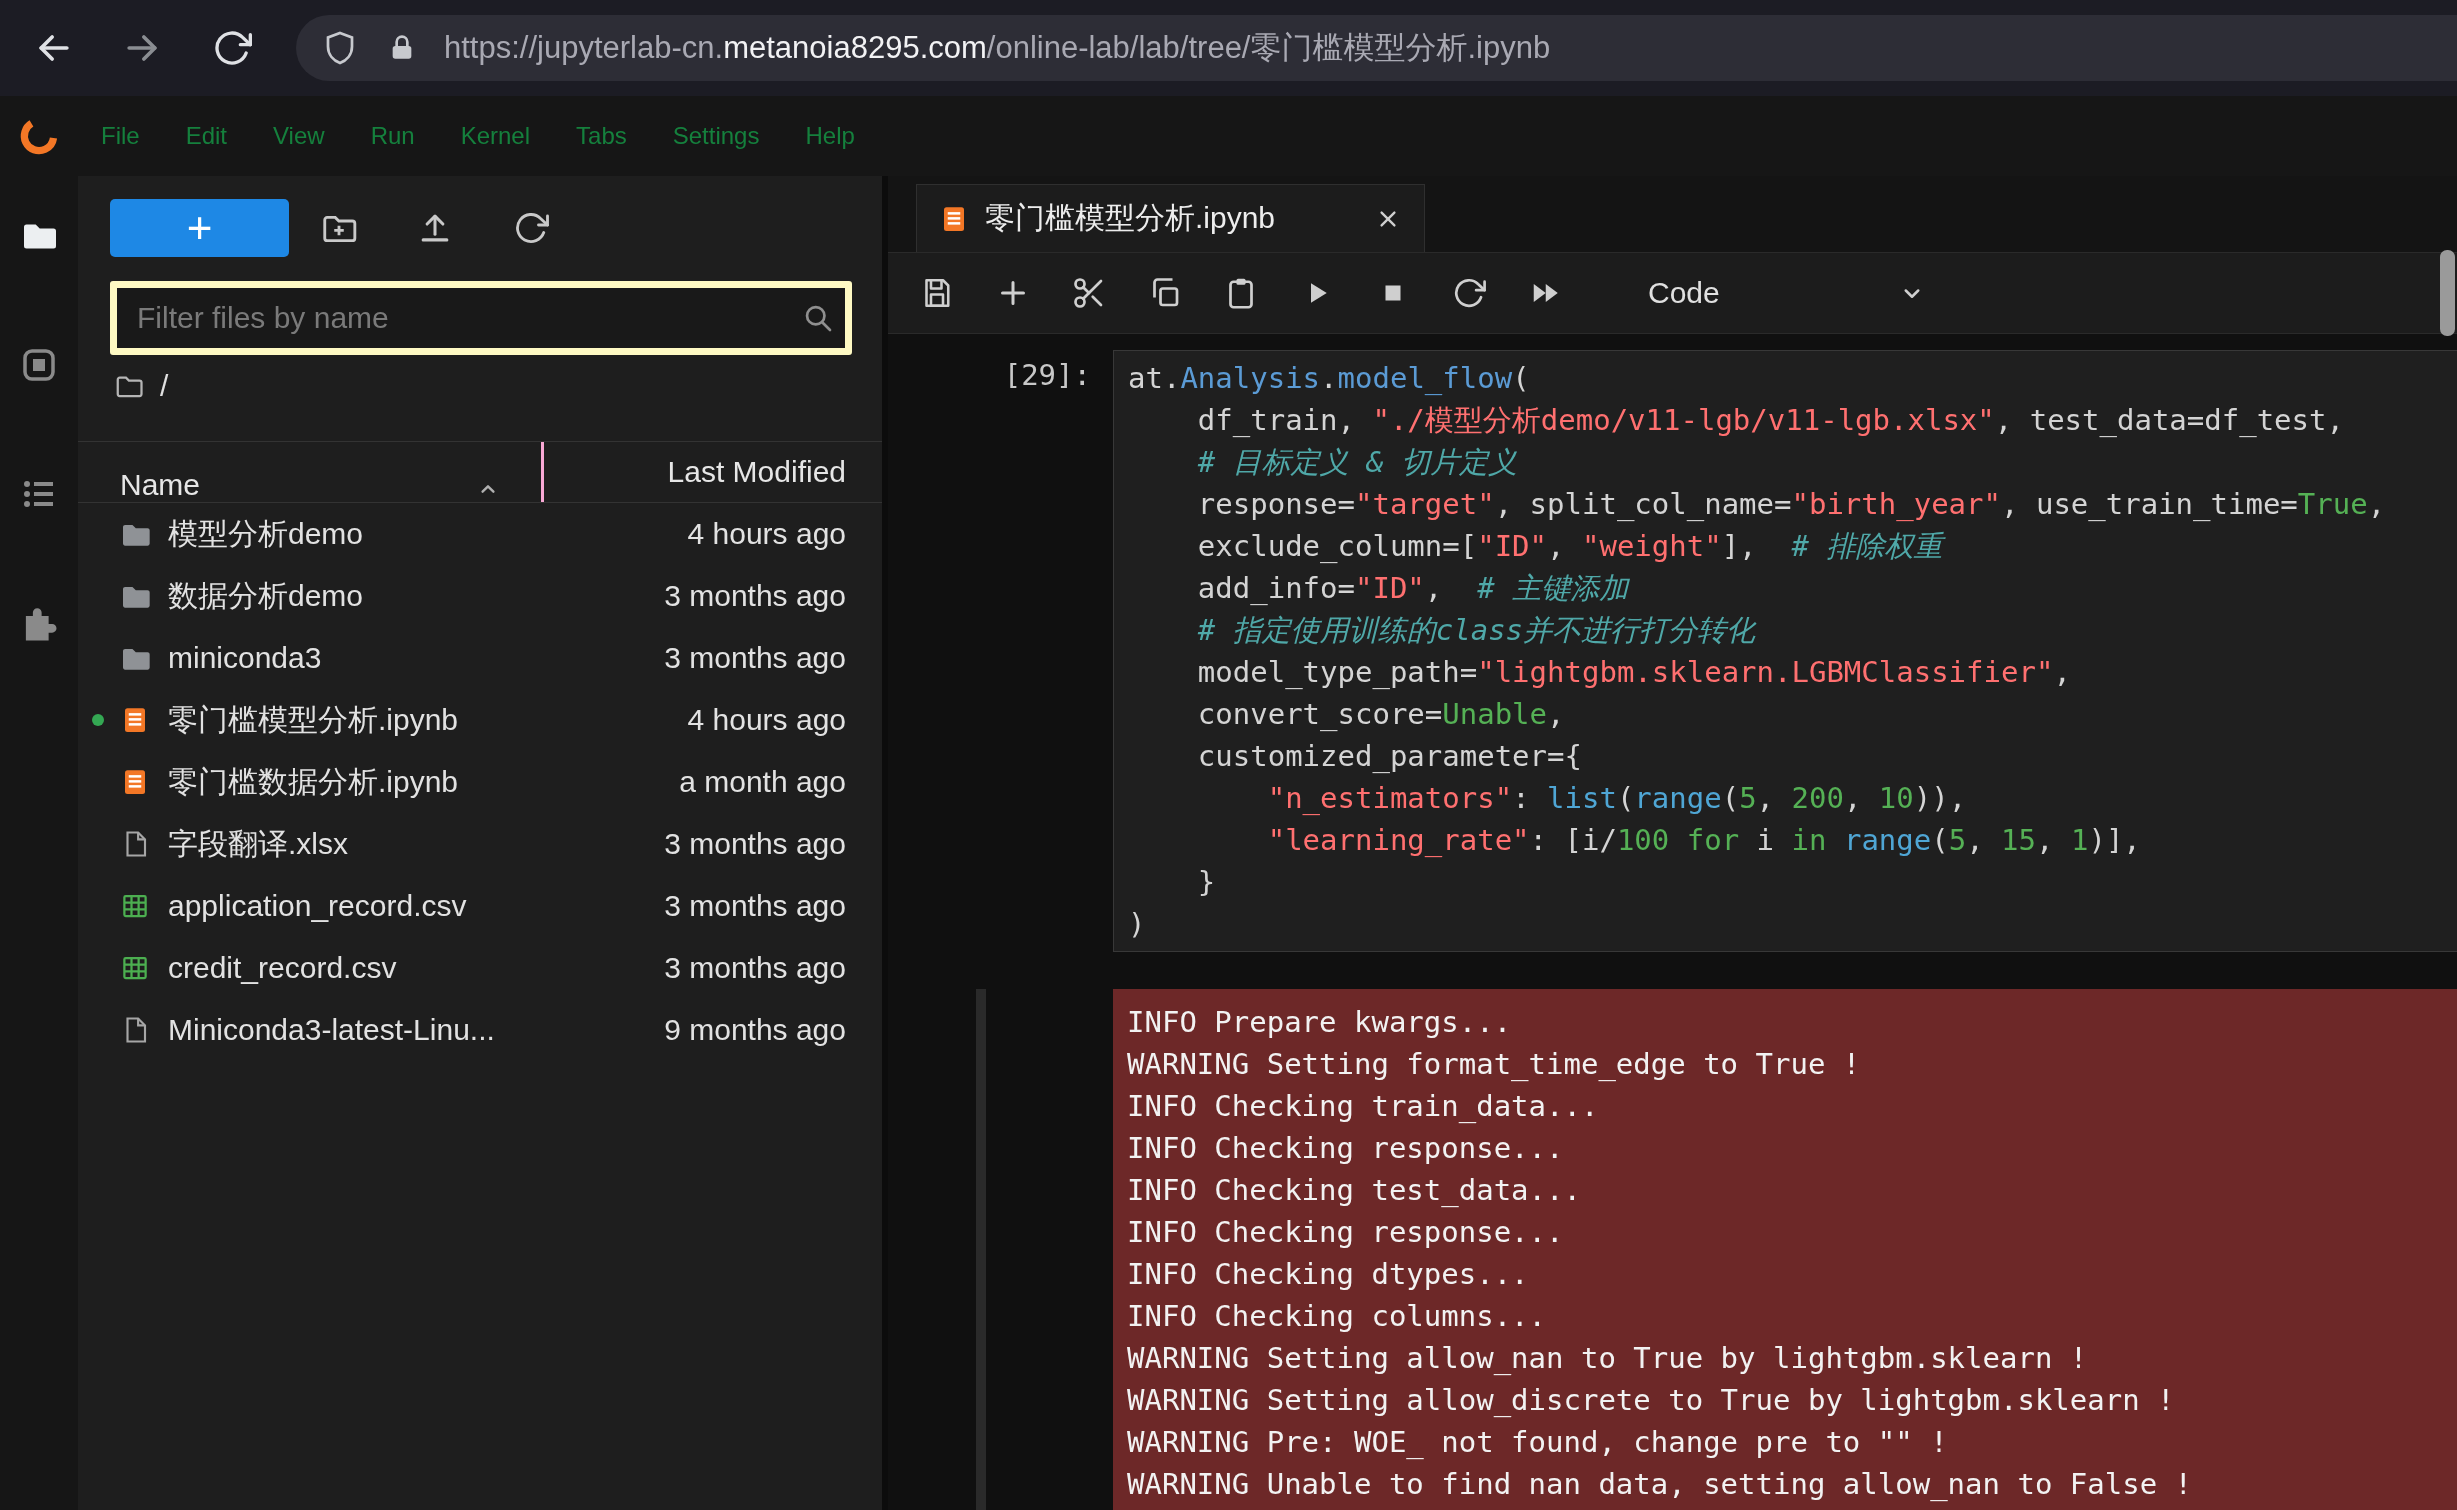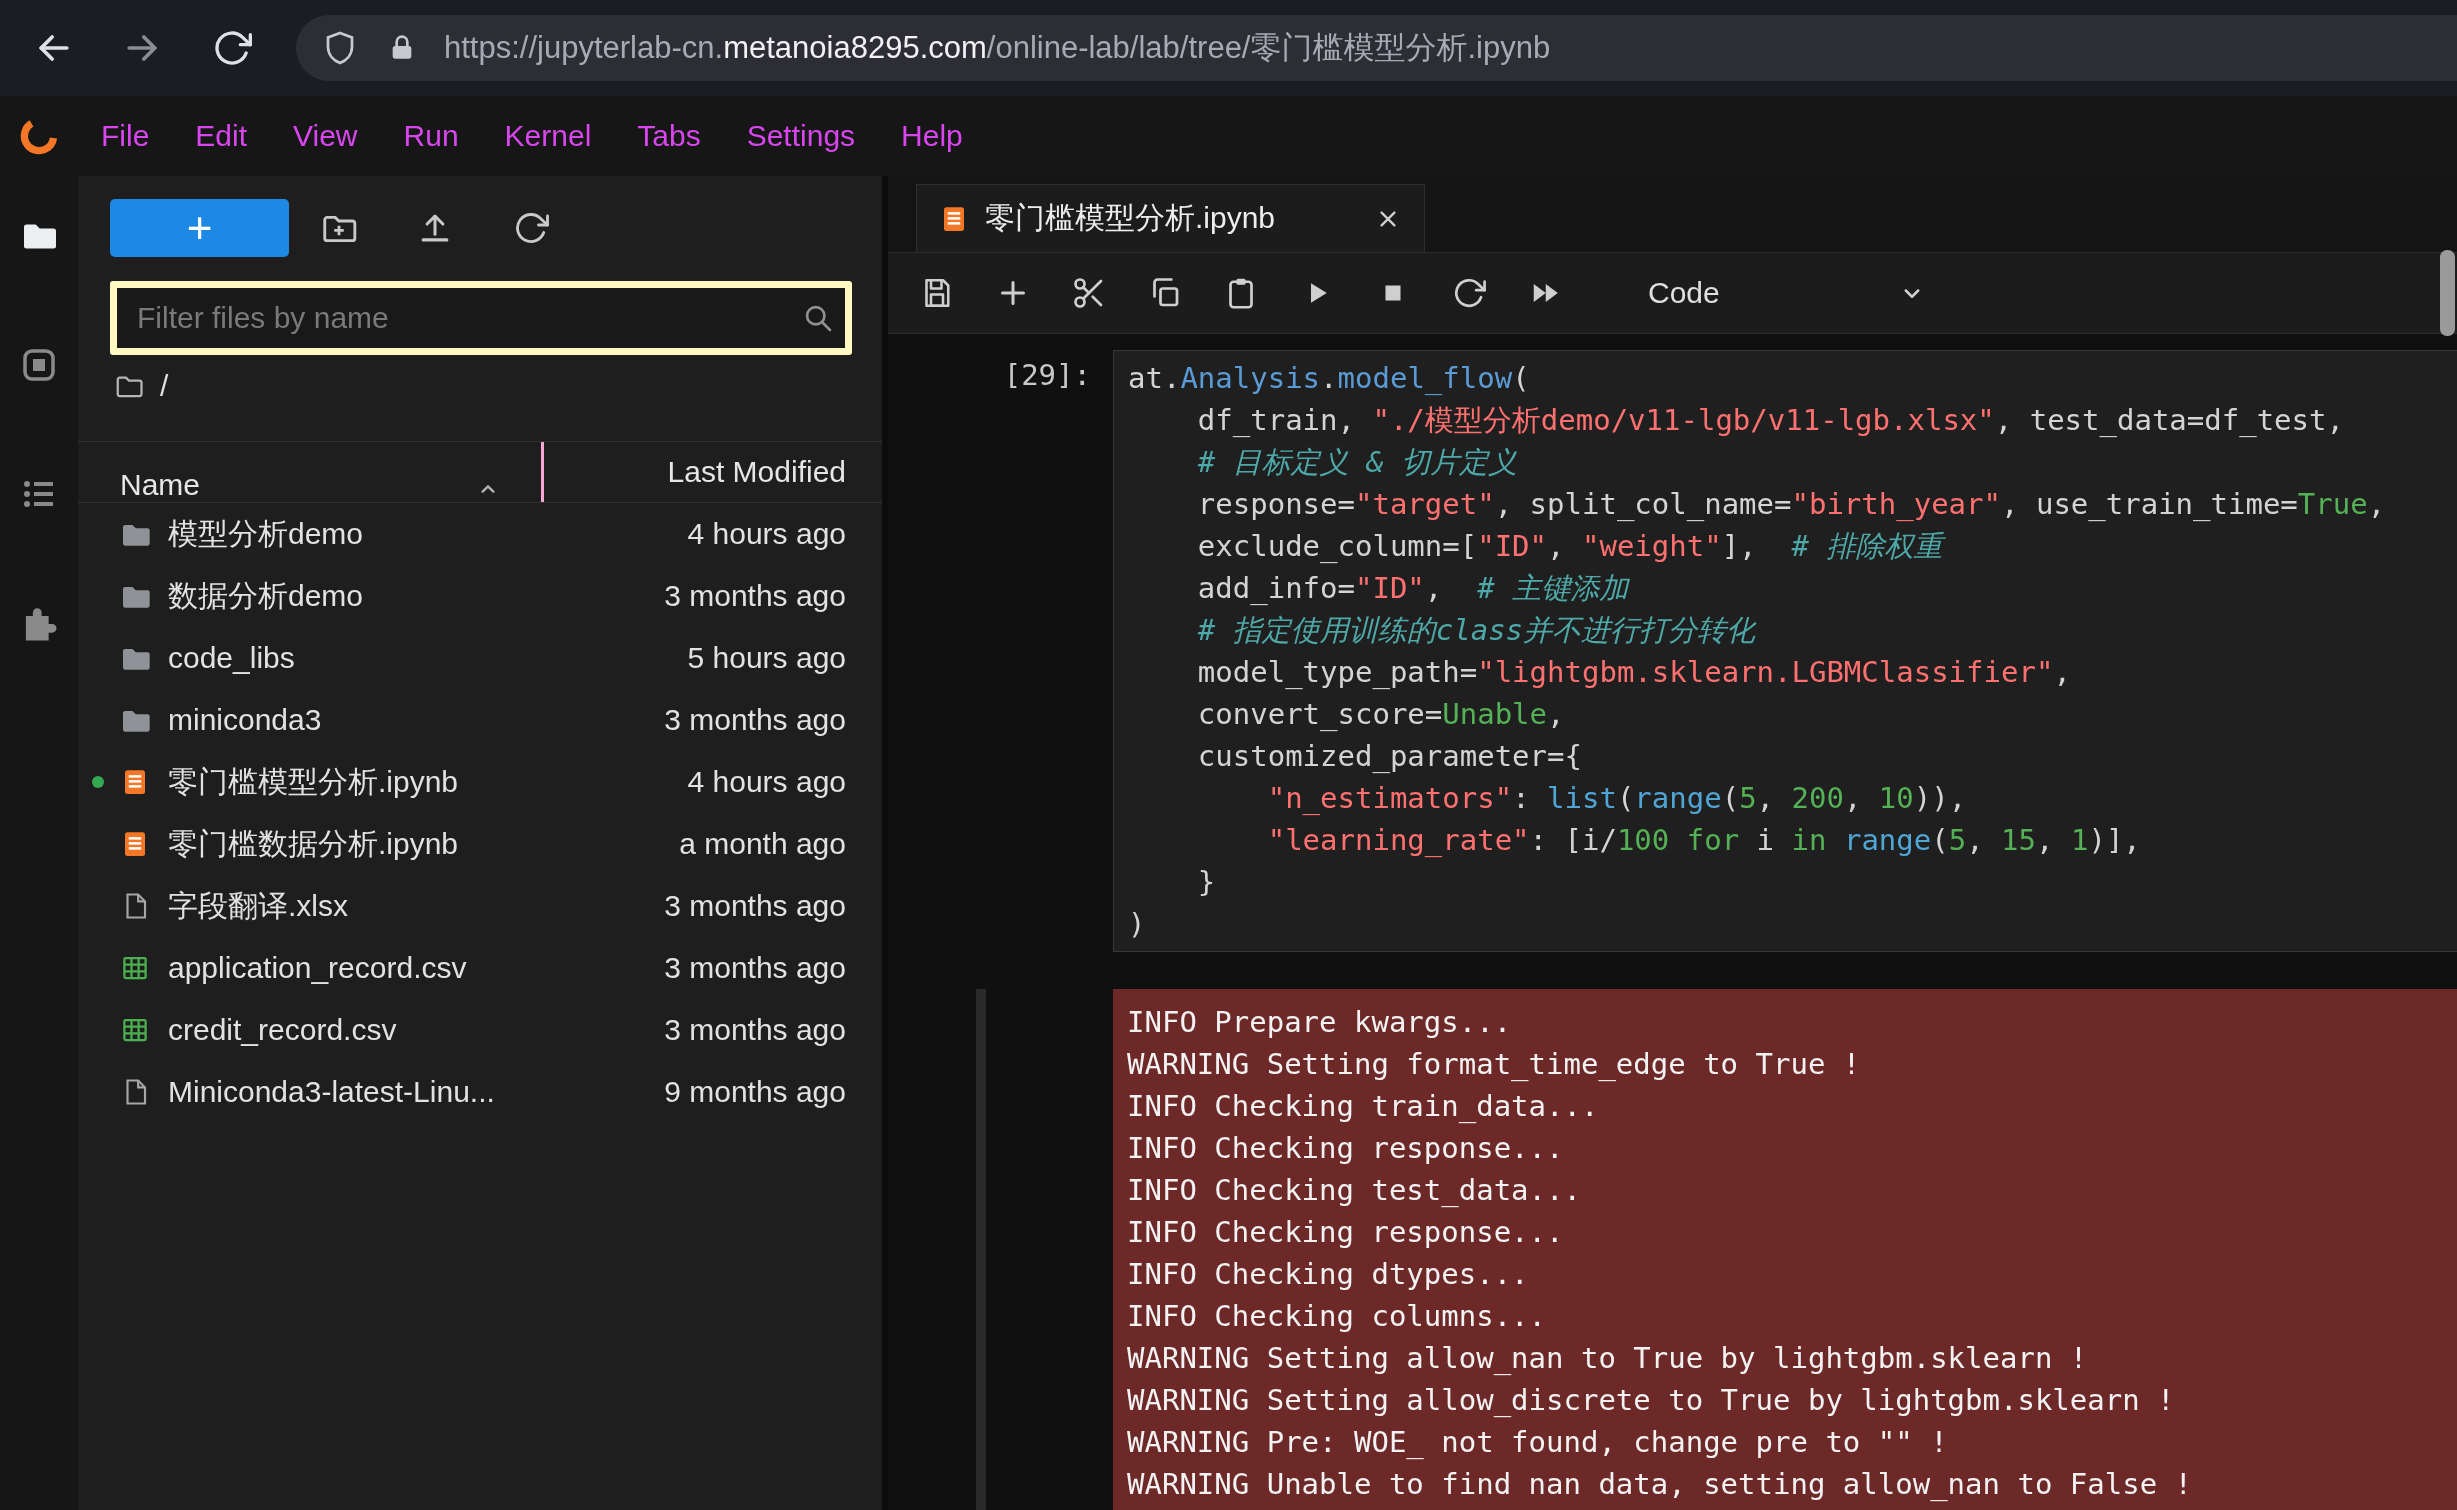--- a/index.html
+++ b/index.html
@@ -17,21 +17,21 @@
           display:flex;align-items:center;padding-left:26px;min-width:0;}
   .url-text{margin-left:26px;font-size:31px;white-space:nowrap;overflow:hidden;}
   .url-dim{color:#a9a9b3;}
   .url-strong{color:#f2f2f4;}
   .urlbar .lock{margin-left:28px;}
 
   
   .menubar{height:80px;background:#161616;display:flex;align-items:center;}
   .logo-box{width:78px;height:80px;display:flex;align-items:center;justify-content:center;flex:none;}
   .menu-items{display:flex;align-items:center;}
-  .menu-item{padding:0 23px;font-size:30px;color:#d946ef;line-height:80px;cursor:default;}
+  .menu-item{padding:0 23px;font-size:24px;color:#15803d;line-height:80px;cursor:default;}
 
   
   .bodyrow{display:flex;height:1335px;}
 
   .activitybar{width:78px;background:#161616;display:flex;flex-direction:column;align-items:center;
                padding-top:38px;gap:85px;flex:none;}
   .act-icon{width:44px;height:44px;display:flex;align-items:center;justify-content:center;}
 
   .filepanel{width:804px;background:#1e1e1e;display:flex;flex-direction:column;flex:none;}
   .fb-toolbar{height:103px;display:flex;align-items:center;padding-left:32px;}
@@ -251,30 +251,20 @@
           </div>
           <div class="file-row">
             <span class="run-dot"></span>
             <span class="file-icon">
               <svg viewBox="0 0 24 24" width="32" height="32">
                 <path d="M3 6.8c0-.9.7-1.6 1.6-1.6h5.5l2.5 2.5h8.8c.9 0 1.6.7 1.6 1.6v9.9c0 .9-.7 1.6-1.6 1.6H4.6c-.9 0-1.6-.7-1.6-1.6z" fill="#8f9296"></path>
               </svg>
             </span>
             <span class="file-name">数据分析demo</span>
             <span class="file-mod">3 months ago</span>
-          </div>
-          <div class="file-row">
-            <span class="run-dot"></span>
-            <span class="file-icon">
-              <svg viewBox="0 0 24 24" width="32" height="32">
-                <path d="M3 6.8c0-.9.7-1.6 1.6-1.6h5.5l2.5 2.5h8.8c.9 0 1.6.7 1.6 1.6v9.9c0 .9-.7 1.6-1.6 1.6H4.6c-.9 0-1.6-.7-1.6-1.6z" fill="#8f9296"></path>
-              </svg>
-            </span>
-            <span class="file-name">code_libs</span>
-            <span class="file-mod">5 hours ago</span>
           </div>
           <div class="file-row">
             <span class="run-dot"></span>
             <span class="file-icon">
               <svg viewBox="0 0 24 24" width="32" height="32">
                 <path d="M3 6.8c0-.9.7-1.6 1.6-1.6h5.5l2.5 2.5h8.8c.9 0 1.6.7 1.6 1.6v9.9c0 .9-.7 1.6-1.6 1.6H4.6c-.9 0-1.6-.7-1.6-1.6z" fill="#8f9296"></path>
               </svg>
             </span>
             <span class="file-name">miniconda3</span>
             <span class="file-mod">3 months ago</span>

